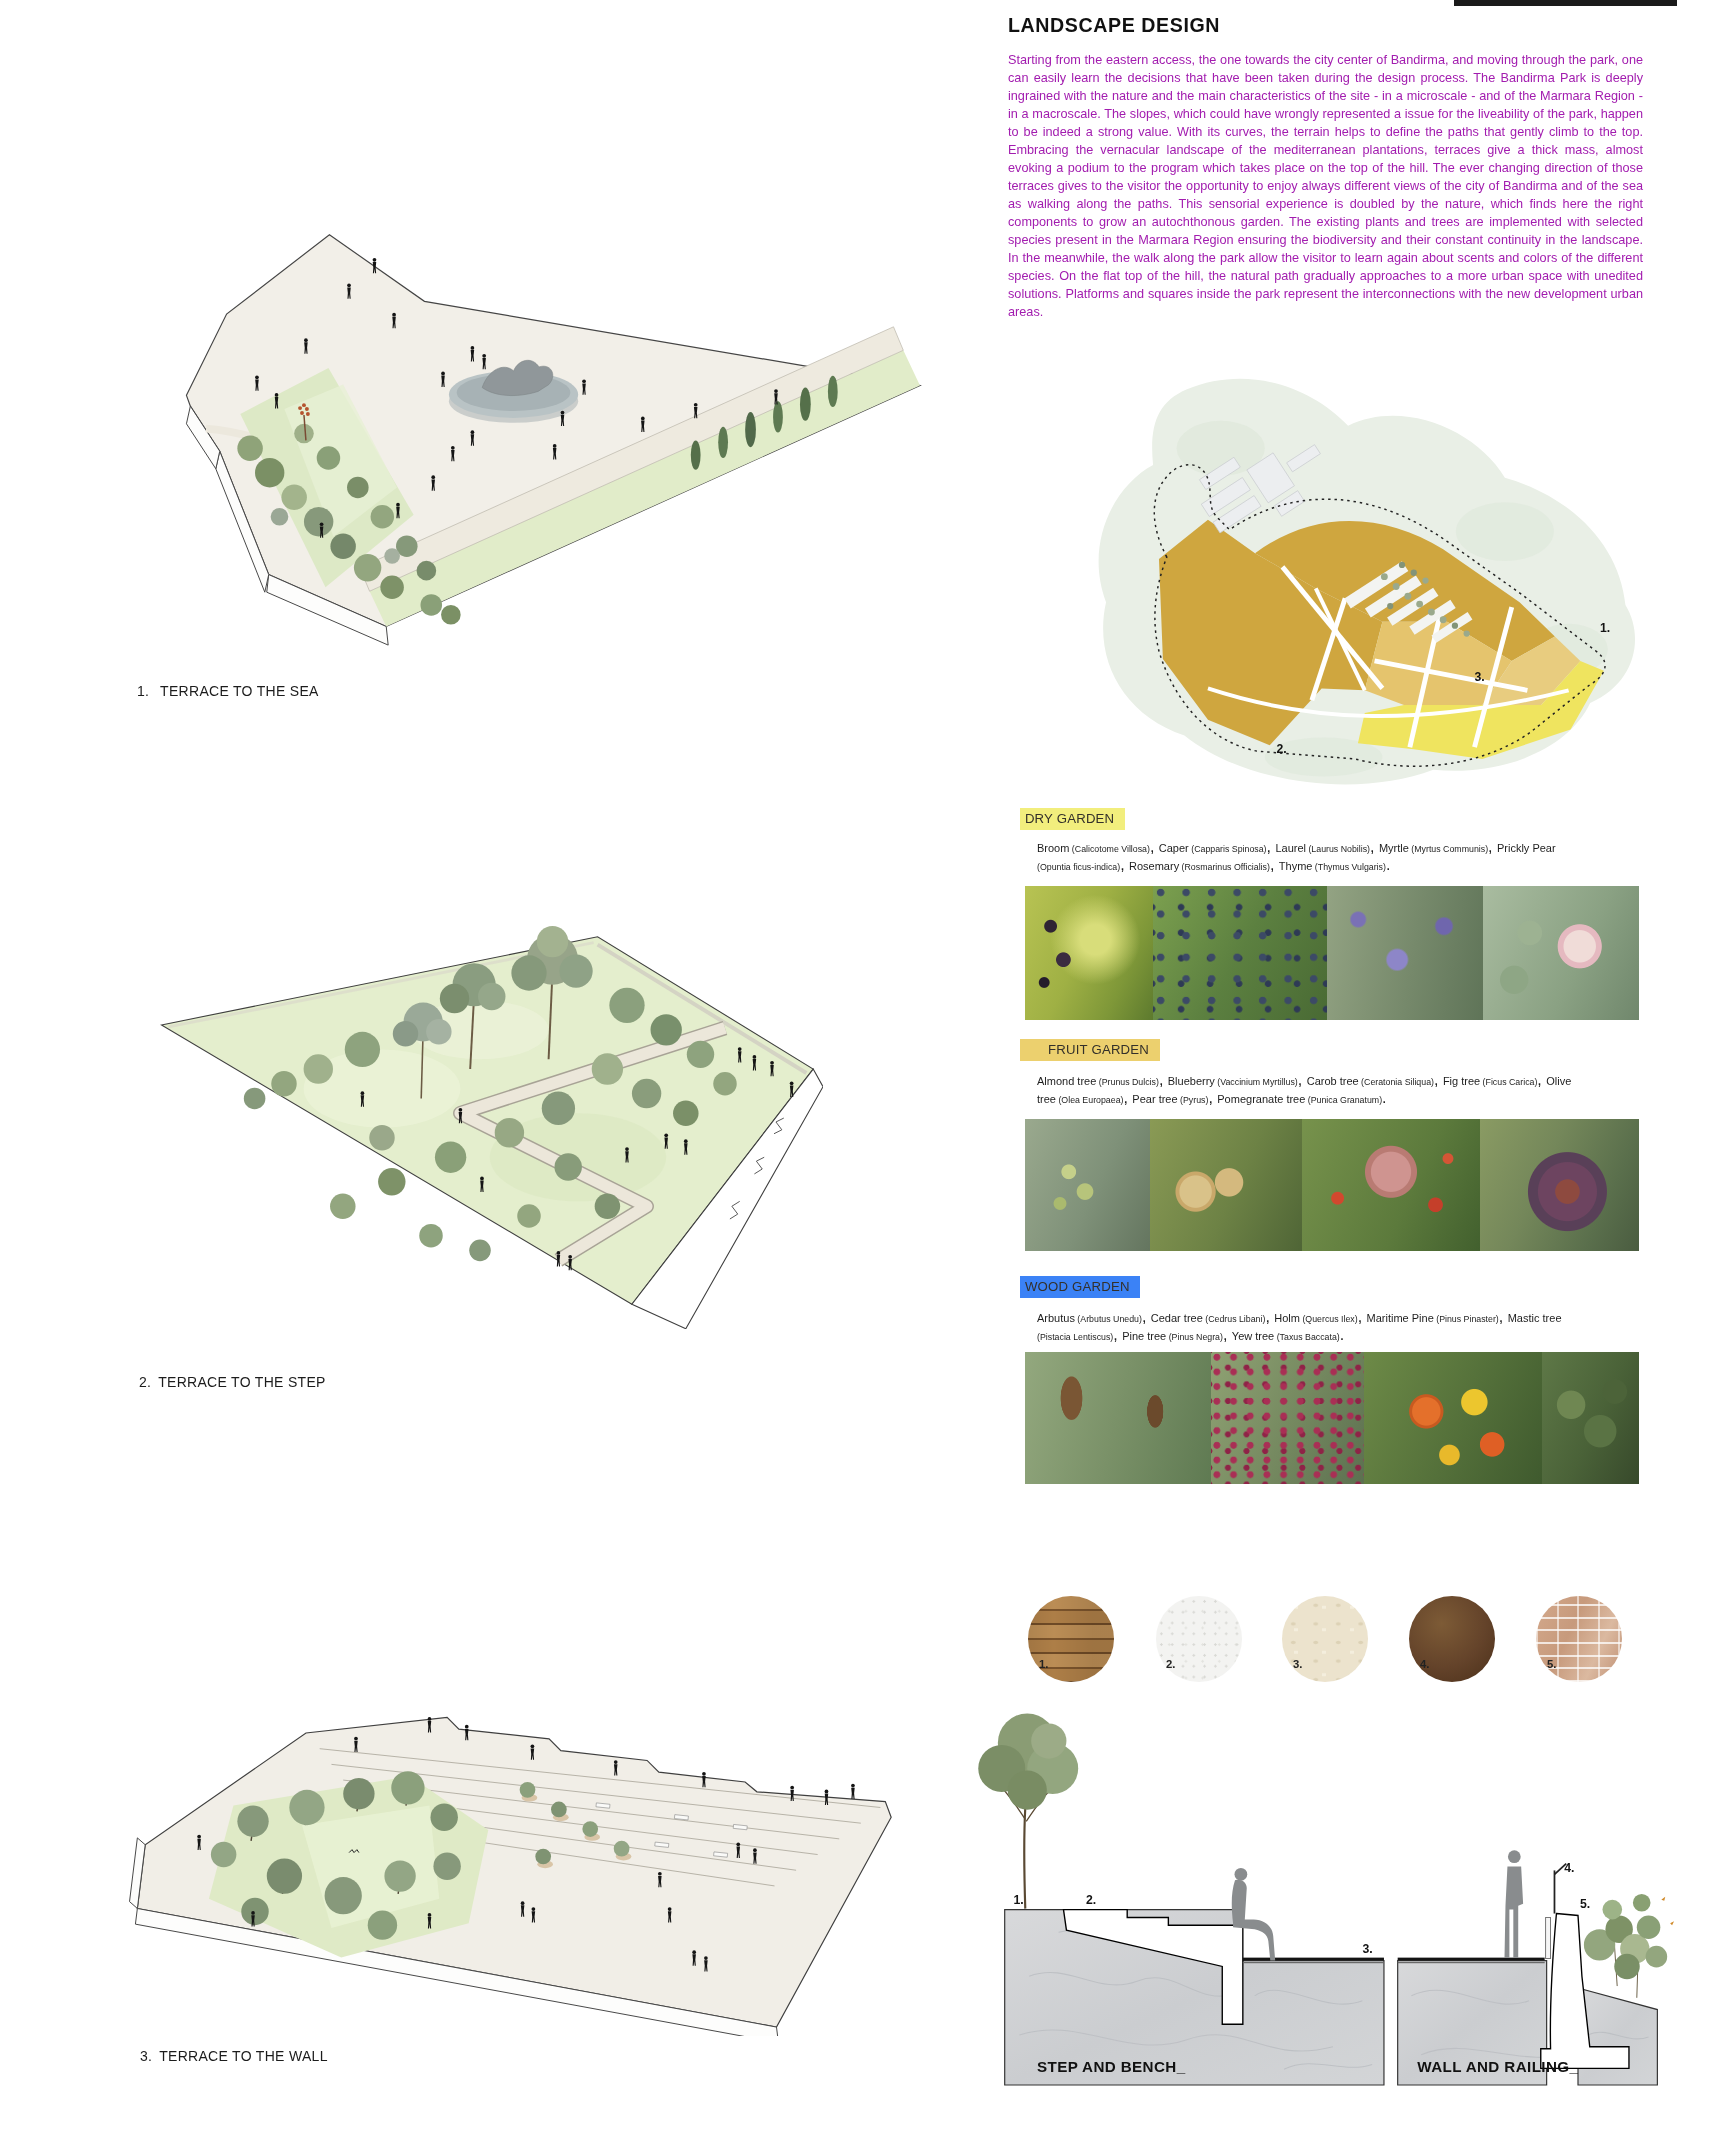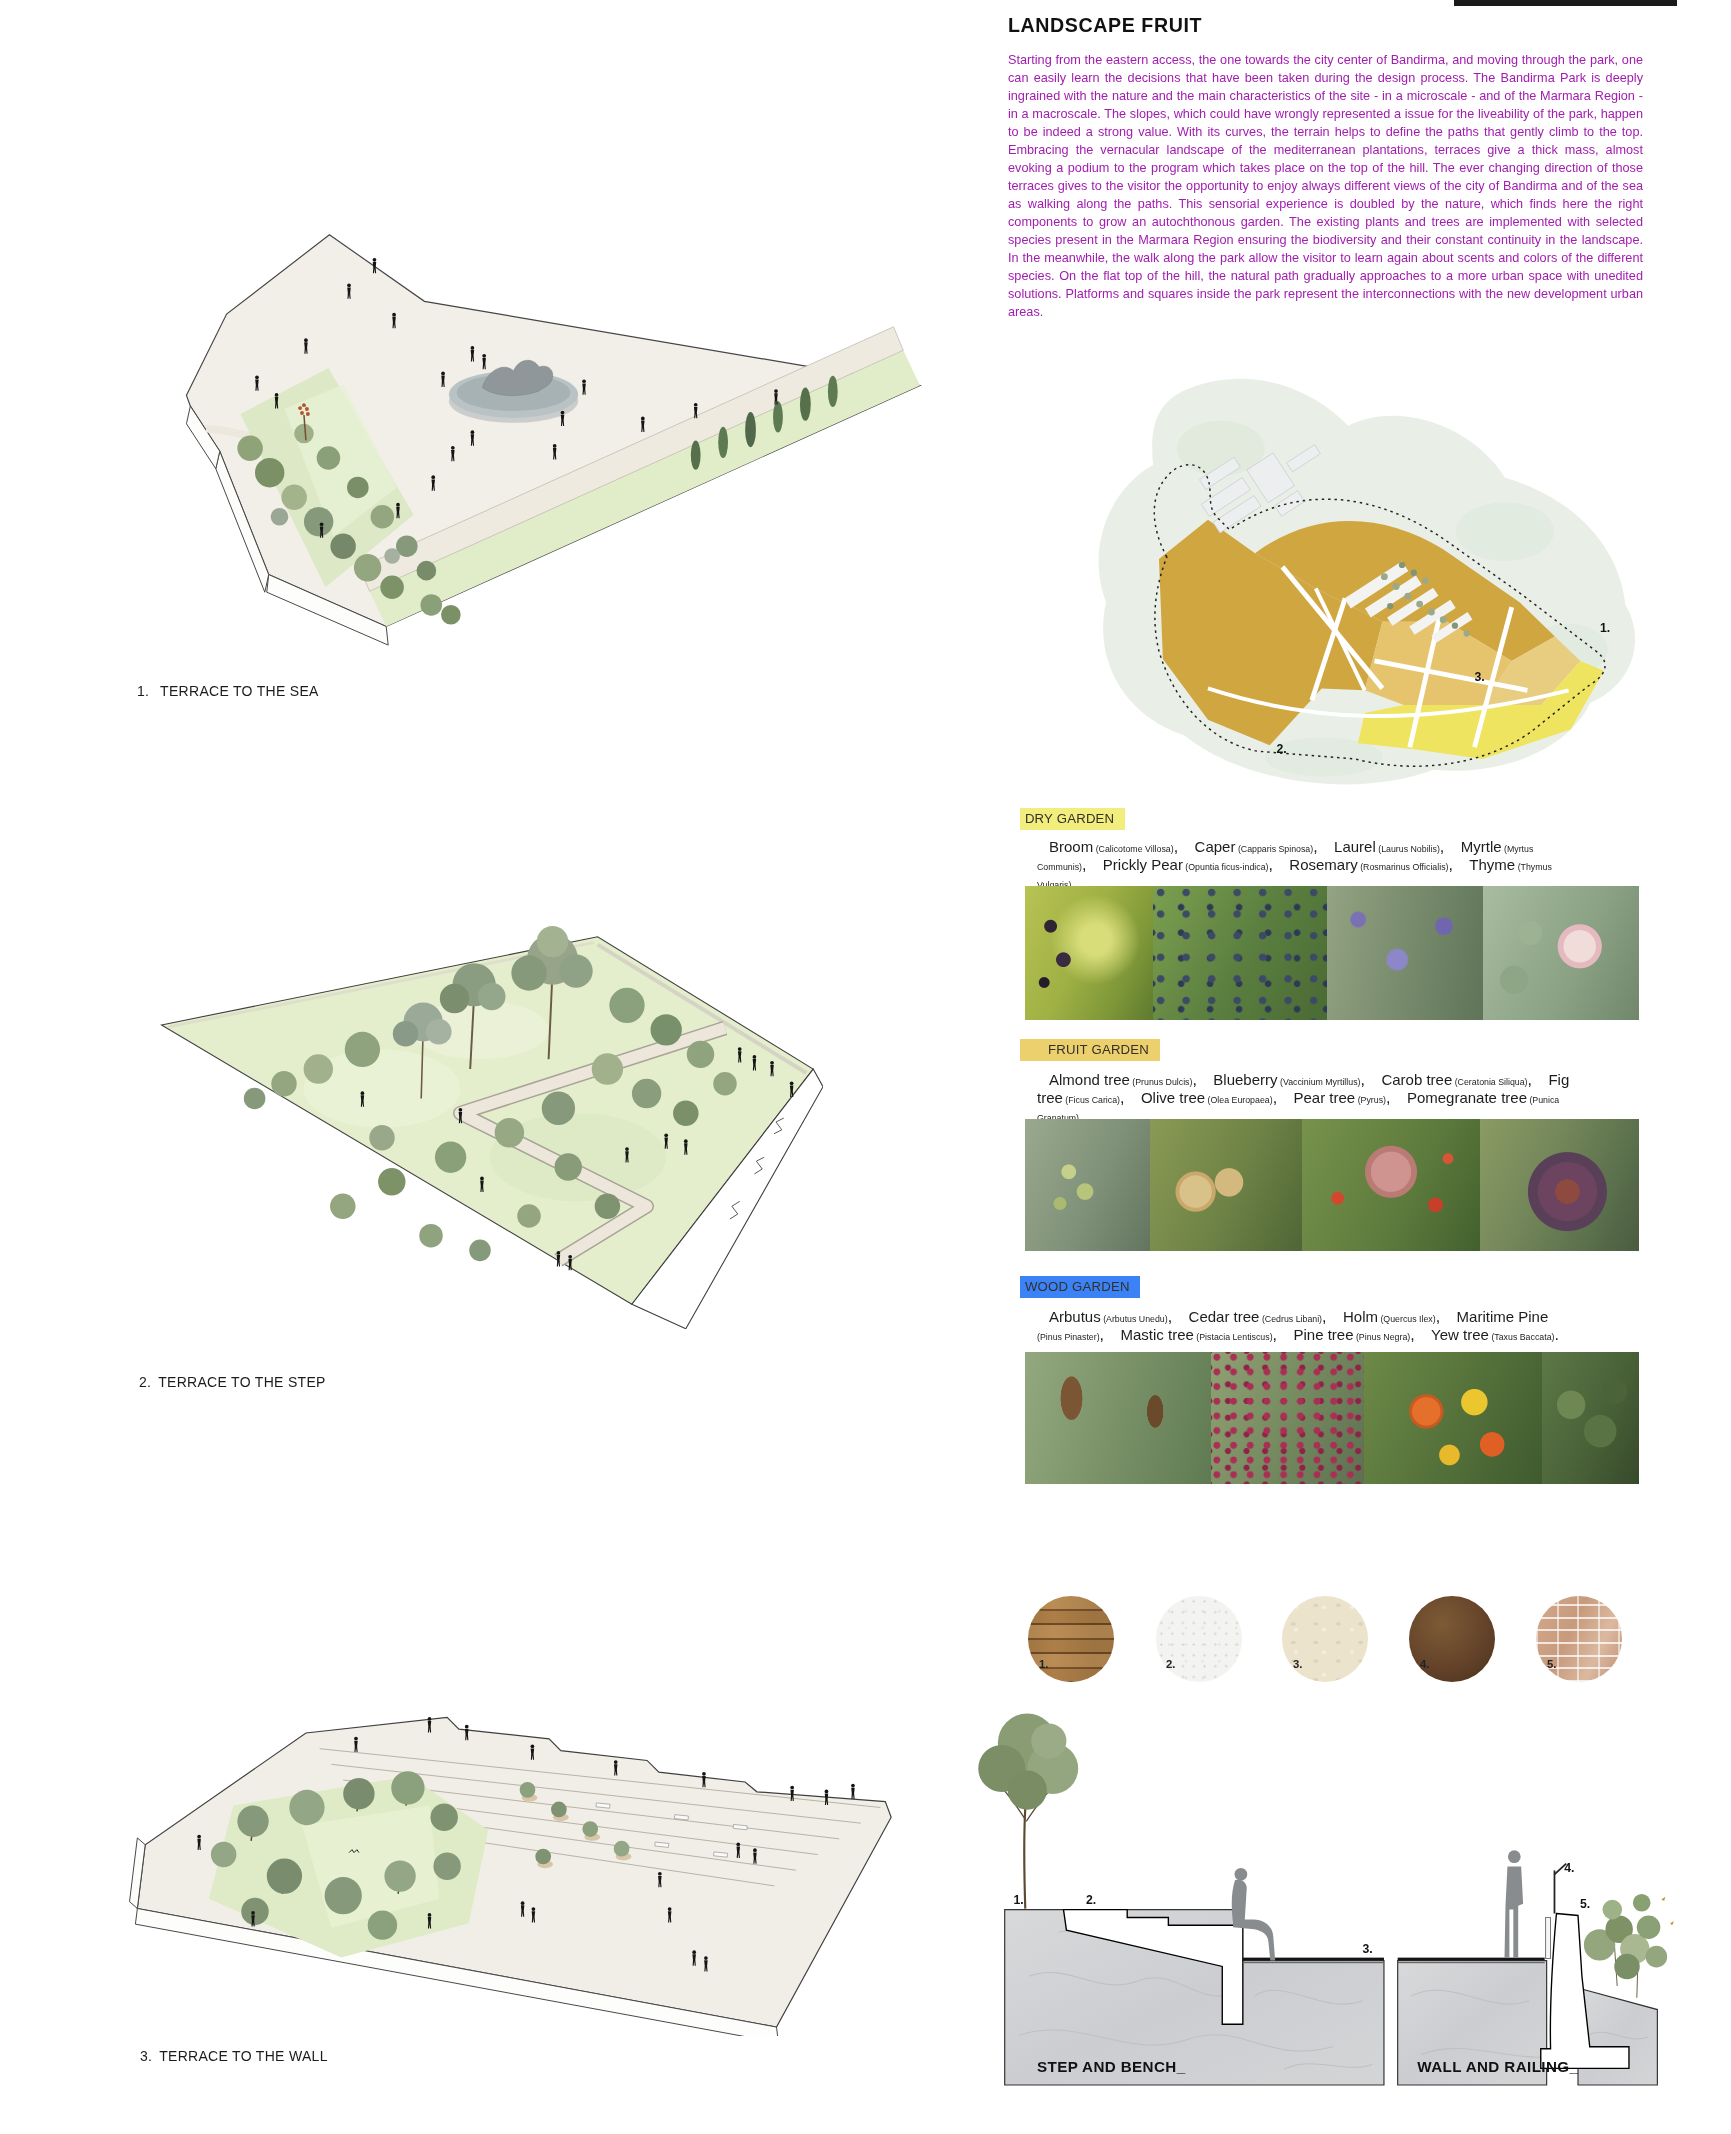--- a/index.html
+++ b/index.html
@@ -12,21 +12,21 @@
   .bodytext{left:1008px;top:51px;width:635px;font-size:12.7px;line-height:18px;
             text-align:justify;color:#a21caf;}
   
   .tlabel{font-size:14px;letter-spacing:0.3px;color:#1c1c1c;}
   .tlabel .num{display:inline-block;margin-right:10.8px;}
   .tlabel.tight .num{margin-right:6.9px;}
   
   .g-label{padding:2.9px 10.8px 3.9px 4.9px;font-size:13.2px;color:#33302a;letter-spacing:0.2px;
            display:inline-block;}
   .g-list{width:537px;line-height:15px;color:#1d1d1d;}
-  .sp-n{font-size:15px;margin-left:12px;}
+  .sp-n{font-size:11px;}
   .sp-l{font-size:8.8px;}
   .g-strip{display:flex;height:100%;}
   .ph{height:100%;}
   .strip-dry  .ph:nth-child(1){width:128px}.strip-dry  .ph:nth-child(2){width:174px}
   .strip-dry  .ph:nth-child(3){width:156px}.strip-dry  .ph:nth-child(4){width:156px}
   .strip-fruit .ph:nth-child(1){width:125px}.strip-fruit .ph:nth-child(2){width:152px}
   .strip-fruit .ph:nth-child(3){width:178px}.strip-fruit .ph:nth-child(4){width:159px}
   .strip-wood .ph:nth-child(1){width:186px}.strip-wood .ph:nth-child(2){width:153px}
   .strip-wood .ph:nth-child(3){width:178px}.strip-wood .ph:nth-child(4){width:97px}
   
@@ -116,21 +116,21 @@
     <defs>
       <g id="psn">
         <circle cx="0" cy="-10.4" r="1.9"></circle>
         <path d="M-1.8,-8.2 L1.8,-8.2 L1.2,-2.6 L1.7,3.4 L0.6,3.4 L0.05,-1.2 L-0.5,3.4 L-1.6,3.4 L-1.2,-2.6 Z"></path>
       </g>
     </defs>
   </svg>
 
   <div class="abs corner-bar"></div>
 
-  <div class="abs title">LANDSCAPE FRUIT</div>
+  <div class="abs title">LANDSCAPE DESIGN</div>
   <div class="abs bodytext">Starting from the eastern access, the one towards the city center of Bandirma, and moving through the park, one can easily learn the decisions that have been taken during the design process. The Bandirma Park is deeply ingrained with the nature and the main characteristics of the site - in a microscale - and of the Marmara Region - in a macroscale. The slopes, which could have wrongly represented a issue for the liveability of the park, happen to be indeed a strong value. With its curves, the terrain helps to define the paths that gently climb to the top. Embracing the vernacular landscape of the mediterranean plantations, terraces give a thick mass, almost evoking a podium to the program which takes place on the top of the hill. The ever changing direction of those terraces gives to the visitor the opportunity to enjoy always different views of the city of Bandirma and of the sea as walking along the paths. This sensorial experience is doubled by the nature, which finds here the right components to grow an autochthonous garden. The existing plants and trees are implemented with selected species present in the Marmara Region ensuring the biodiversity and their constant continuity in the landscape. In the meanwhile, the walk along the park allow the visitor to learn again about scents and colors of the different species. On the flat top of the hill, the natural path gradually approaches to a more urban space with unedited solutions. Platforms and squares inside the park represent the interconnections with the new development urban areas.</div>
 
   <svg class="abs" style="left:1059px;top:365px" width="588" height="441" viewBox="0 0 600 450">
     <path d="M130,25 C190,0 255,20 295,62 C350,35 425,65 455,115 C525,135 572,185 578,245 C598,278 588,325 542,345 C520,392 452,420 382,413 C305,442 190,428 128,378 C65,357 35,300 48,242 C25,180 58,122 96,102 C92,62 100,38 130,25 Z" fill="#e9efe6"></path>
     <ellipse cx="165" cy="85" rx="45" ry="28" fill="#dee8da" opacity=".7"></ellipse>
     <ellipse cx="455" cy="170" rx="50" ry="30" fill="#dee8da" opacity=".6"></ellipse>
     <ellipse cx="520" cy="290" rx="40" ry="26" fill="#dee8da" opacity=".6"></ellipse>
     <ellipse cx="270" cy="400" rx="60" ry="20" fill="#dee8da" opacity=".6"></ellipse>
     <path d="M102,198 L152,158 L200,192 L262,228 L330,262 L312,332 L268,330 L215,388 L152,362 L106,300 Z" fill="#cfa63f"></path>
     <path d="M200,192 C260,148 330,150 392,188 L470,242 L506,277 L462,302 L396,262 L330,262 L262,228 Z" fill="#cfa63f"></path>

